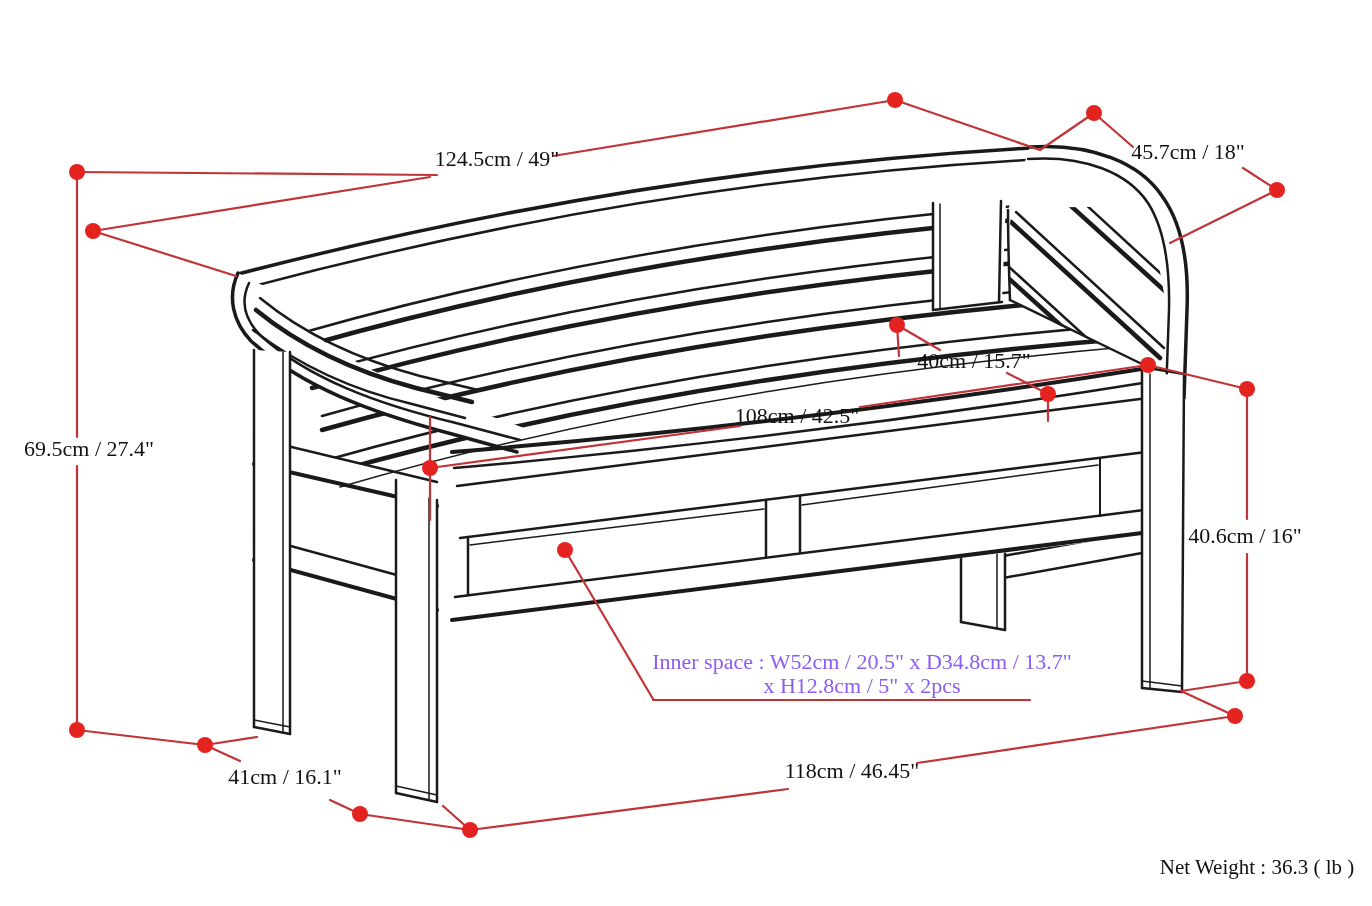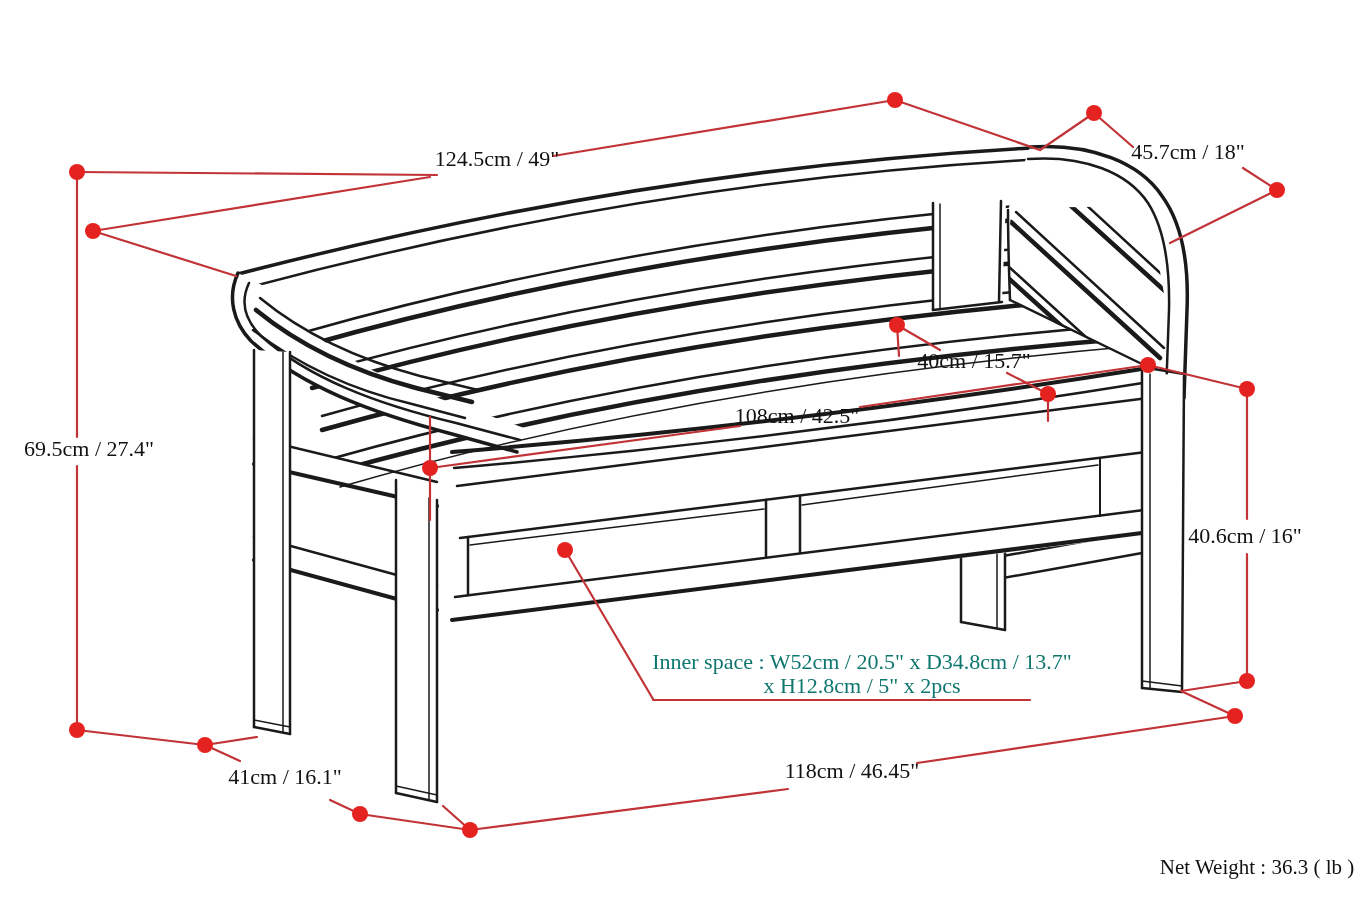--- a/index.html
+++ b/index.html
@@ -12,21 +12,21 @@
   }
   #stage{position:absolute;left:0;top:0;width:1372px;height:906px;}
   svg{position:absolute;left:0;top:0;}
   .dim-label{
     position:absolute;font-size:22px;color:#111;white-space:nowrap;
     transform:translateX(-50%);line-height:1.05;z-index:5;
     font-family:"Liberation Serif","DejaVu Serif",serif;
   }
   .dim-label.left-anchor{transform:none;}
   .note{
-    position:absolute;font-size:22px;color:#0f766e;text-align:center;
+    position:absolute;font-size:22px;color:#8b5cf6;text-align:center;
     transform:translateX(-50%);line-height:24px;white-space:nowrap;z-index:5;
   }
   .net-weight{
     position:absolute;font-size:21px;color:#111;white-space:nowrap;
     transform:translateX(-50%);z-index:5;
   }
 </style>
 </head>
 <body>
 

